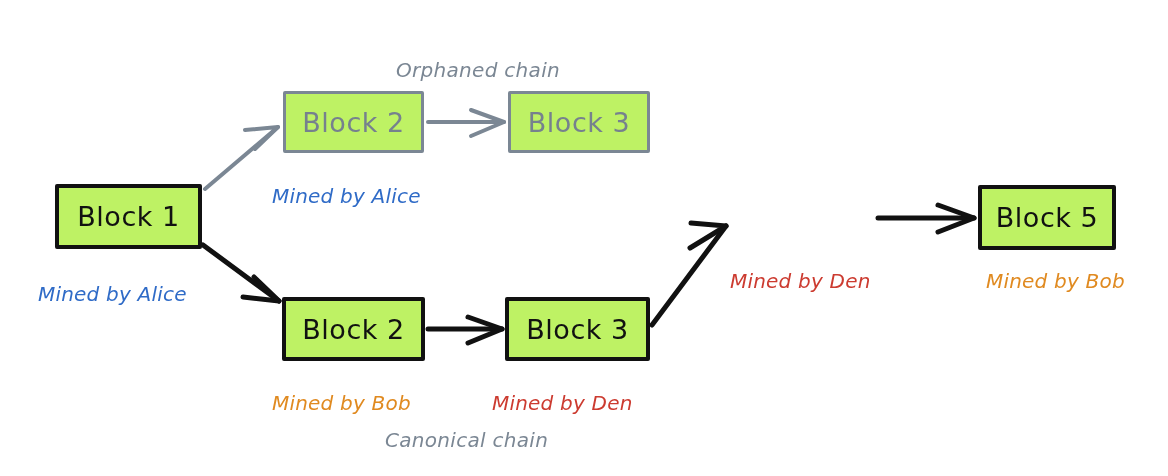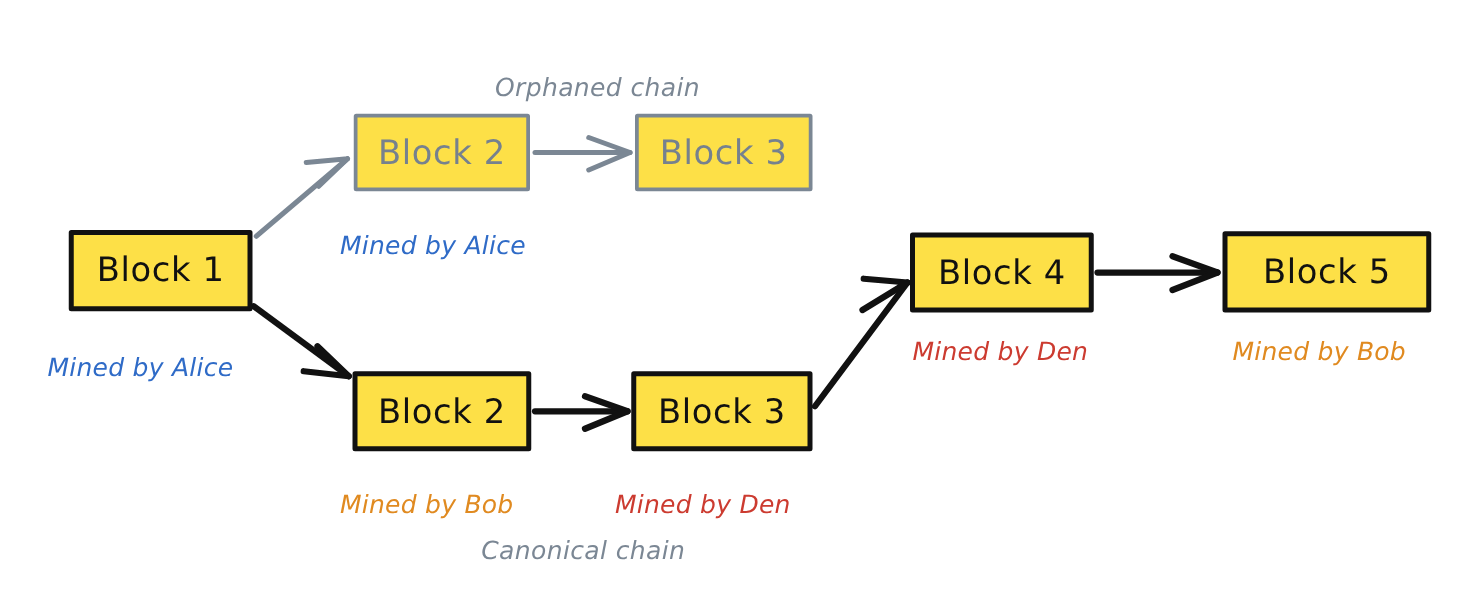--- a/index.html
+++ b/index.html
@@ -21,21 +21,21 @@
   #diagram-svg {
     position: absolute;
     left: 0;
     top: 0;
     width: 1168px;
     height: 476px;
   }
   .block-box {
     position: absolute;
     box-sizing: border-box;
-    background: #fde047;
+    background: #bef264;
     display: flex;
     align-items: center;
     justify-content: center;
     text-align: center;
   }
   .block-box.solid {
     border: 4px solid #111111;
     border-radius: 2px;
   }
   .block-box.ghost {
@@ -123,25 +123,22 @@
   </div>
 
   <div class="block-box solid" style="left:282px; top:297px; width:143px; height:64px;">
     <span class="block-label">Block 2</span>
   </div>
 
   <div class="block-box solid" style="left:505px; top:297px; width:145px; height:64px;">
     <span class="block-label">Block 3</span>
   </div>
 
-  <div class="block-box solid" style="left:728px; top:186px; width:147px; height:64px;">
-    <span class="block-label">Block 4</span>
-  </div>
 
-  <div class="block-box solid" style="left:978px; top:185px; width:167px; height:65px;">
+  <div class="block-box solid" style="left:978px; top:185px; width:138px; height:65px;">
     <span class="block-label">Block 5</span>
   </div>
 
   <div class="miner-label" style="left:38px;  top:284px; color:#2f6bc7;">Mined by Alice</div>
 
   <div class="miner-label" style="left:272px; top:186px; color:#2f6bc7;">Mined by Alice</div>
 
 
   <div class="miner-label" style="left:272px; top:393px; color:#e08a20;">Mined by Bob</div>
 

